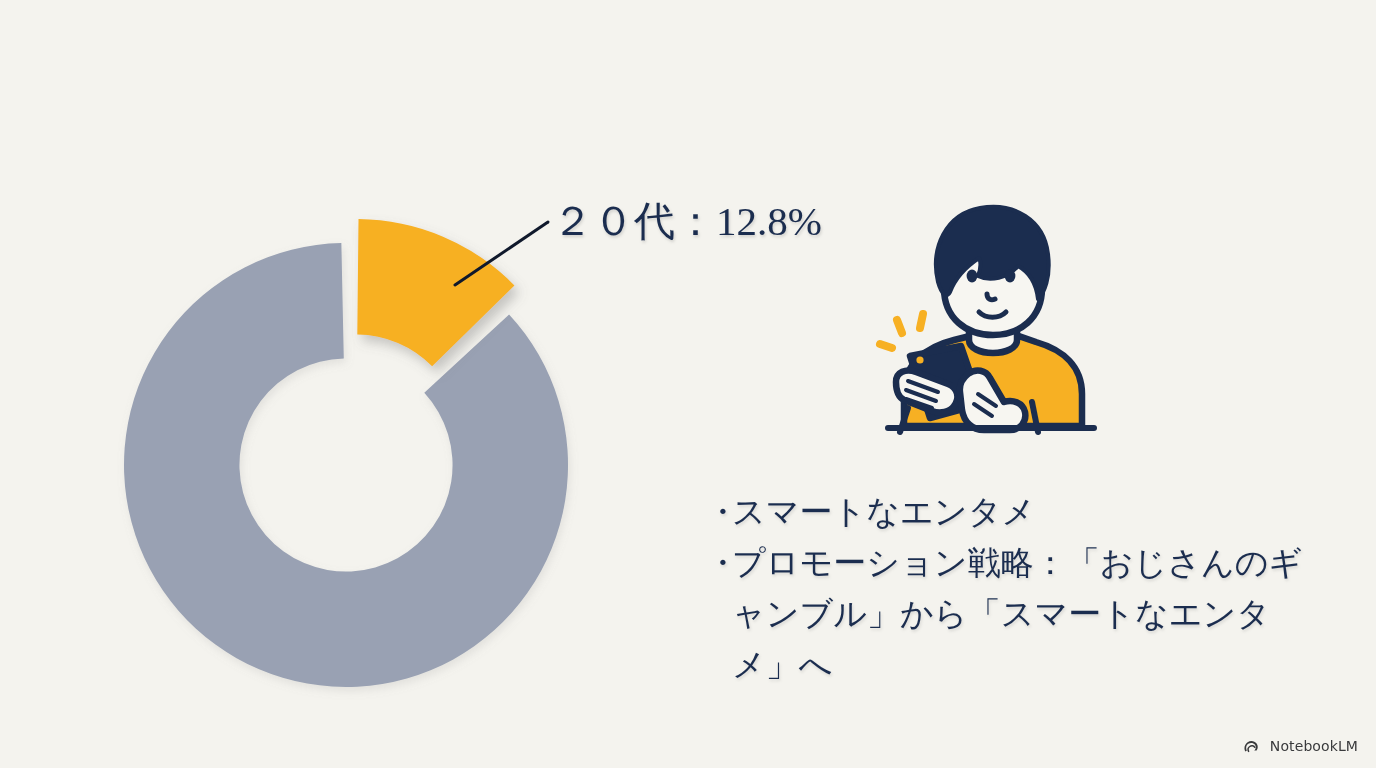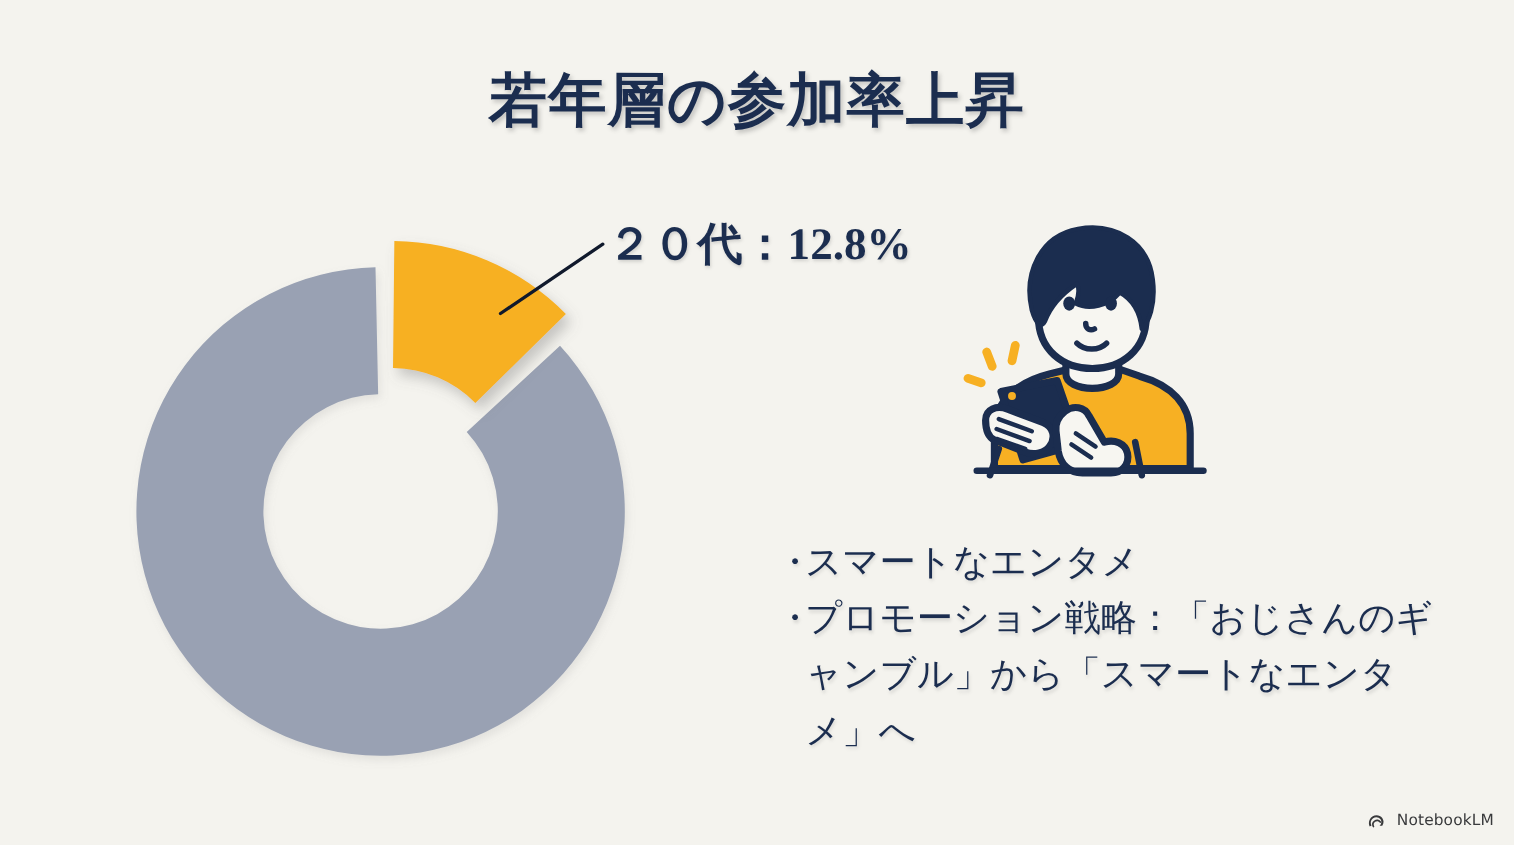--- a/index.html
+++ b/index.html
@@ -51,21 +51,21 @@
     top: 0;
   }
 
   
   #callout-label {
     position: absolute;
     left: 552px;
     top: 194px;
     font-family: "Liberation Serif", "DejaVu Serif", serif;
     font-size: 41px;
-    font-weight: 700;
+    font-weight: 400;
     color: #1b2d4f;
     text-shadow: 1px 2px 3px rgba(120,120,120,0.28);
     white-space: nowrap;
     letter-spacing: 0px;
   }
 
   
   #illustration {
     position: absolute;
     left: 868px;
@@ -115,21 +115,20 @@
     font-size: 14px;
     color: #202124;
     letter-spacing: 0.1px;
   }
 </style>
 </head>
 <body>
 
 <div id="slide">
 
-  <div id="title">若年層の参加率上昇</div>
 
   <div id="chart-area">
     <svg id="donut-svg" width="600" height="580" viewBox="0 0 600 580">
       <defs>
         <filter id="wedgeShadow" x="-40%" y="-40%" width="200%" height="200%">
           <feDropShadow dx="5" dy="7" stdDeviation="6" flood-color="#6d6d6d" flood-opacity="0.35"></feDropShadow>
         </filter>
         <filter id="ringShadow" x="-20%" y="-20%" width="150%" height="150%">
           <feDropShadow dx="2" dy="4" stdDeviation="4" flood-color="#8a8a8a" flood-opacity="0.18"></feDropShadow>
         </filter>

